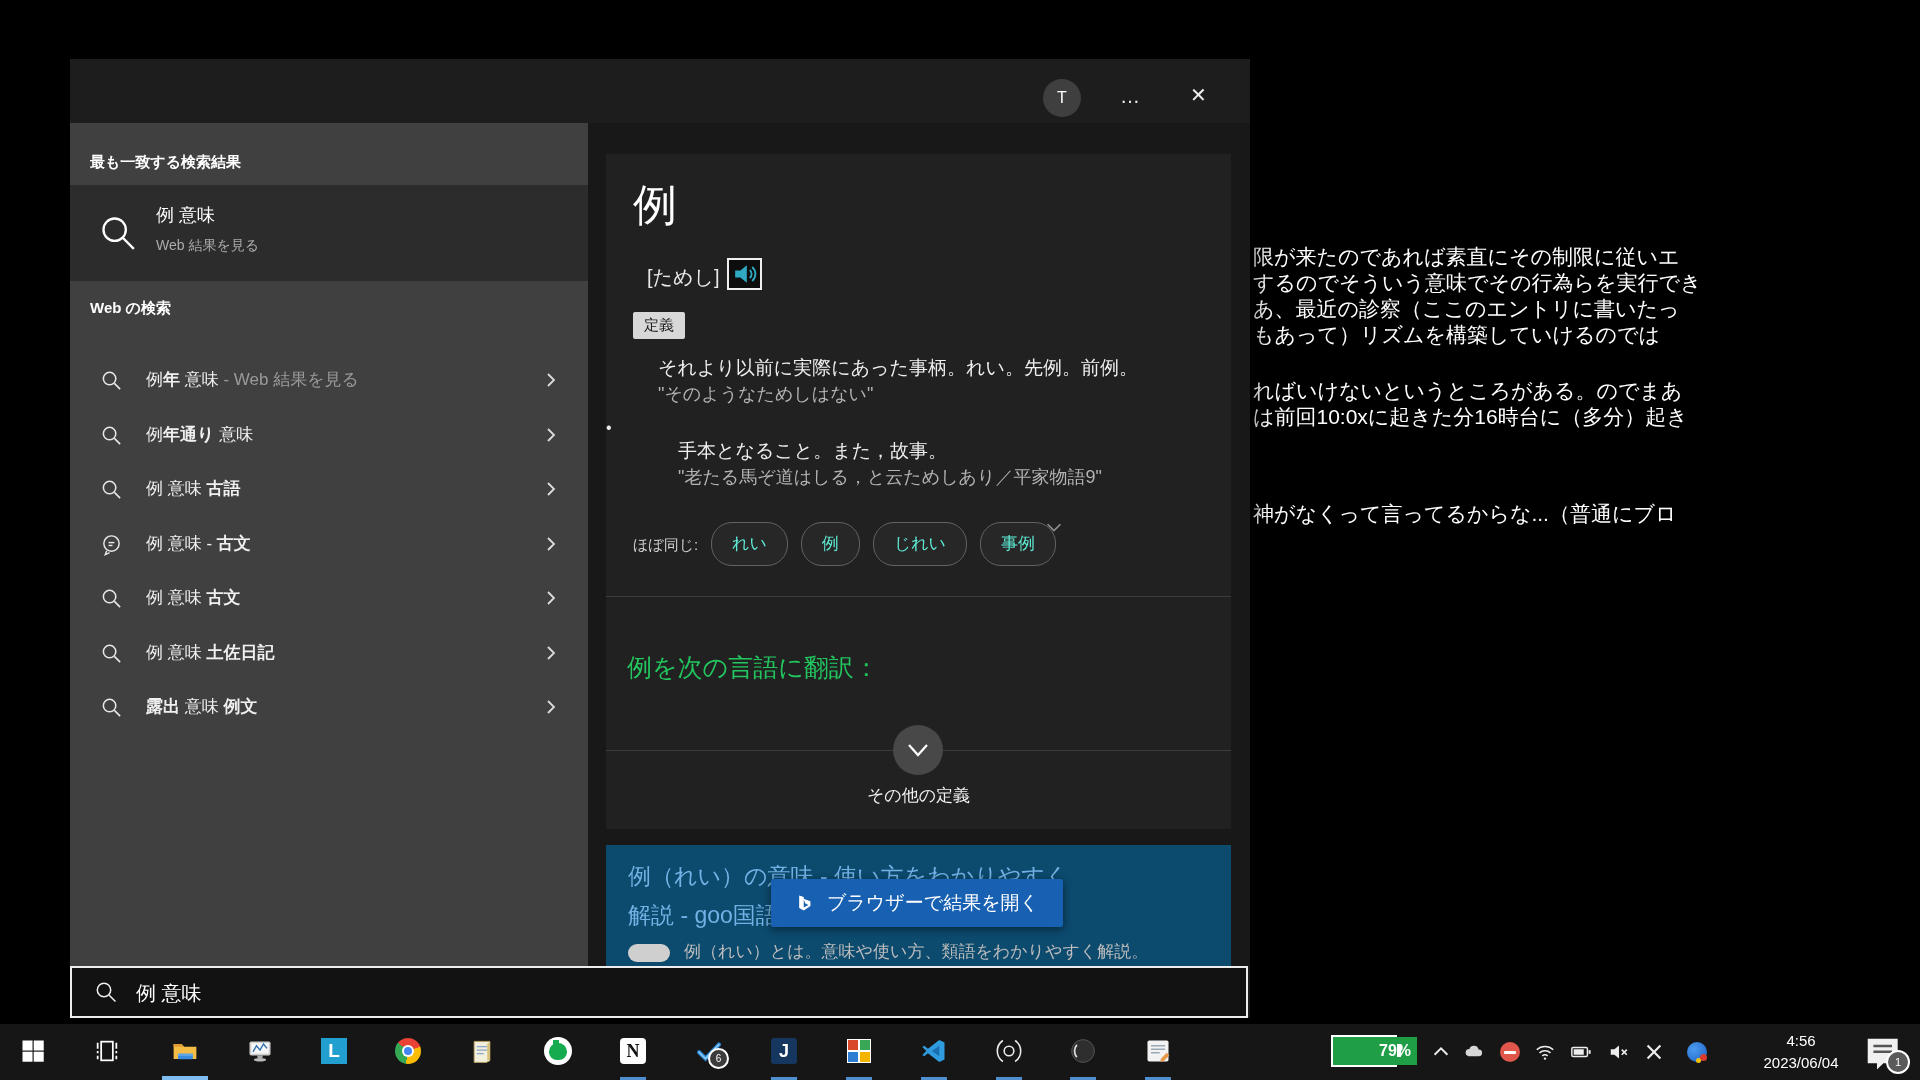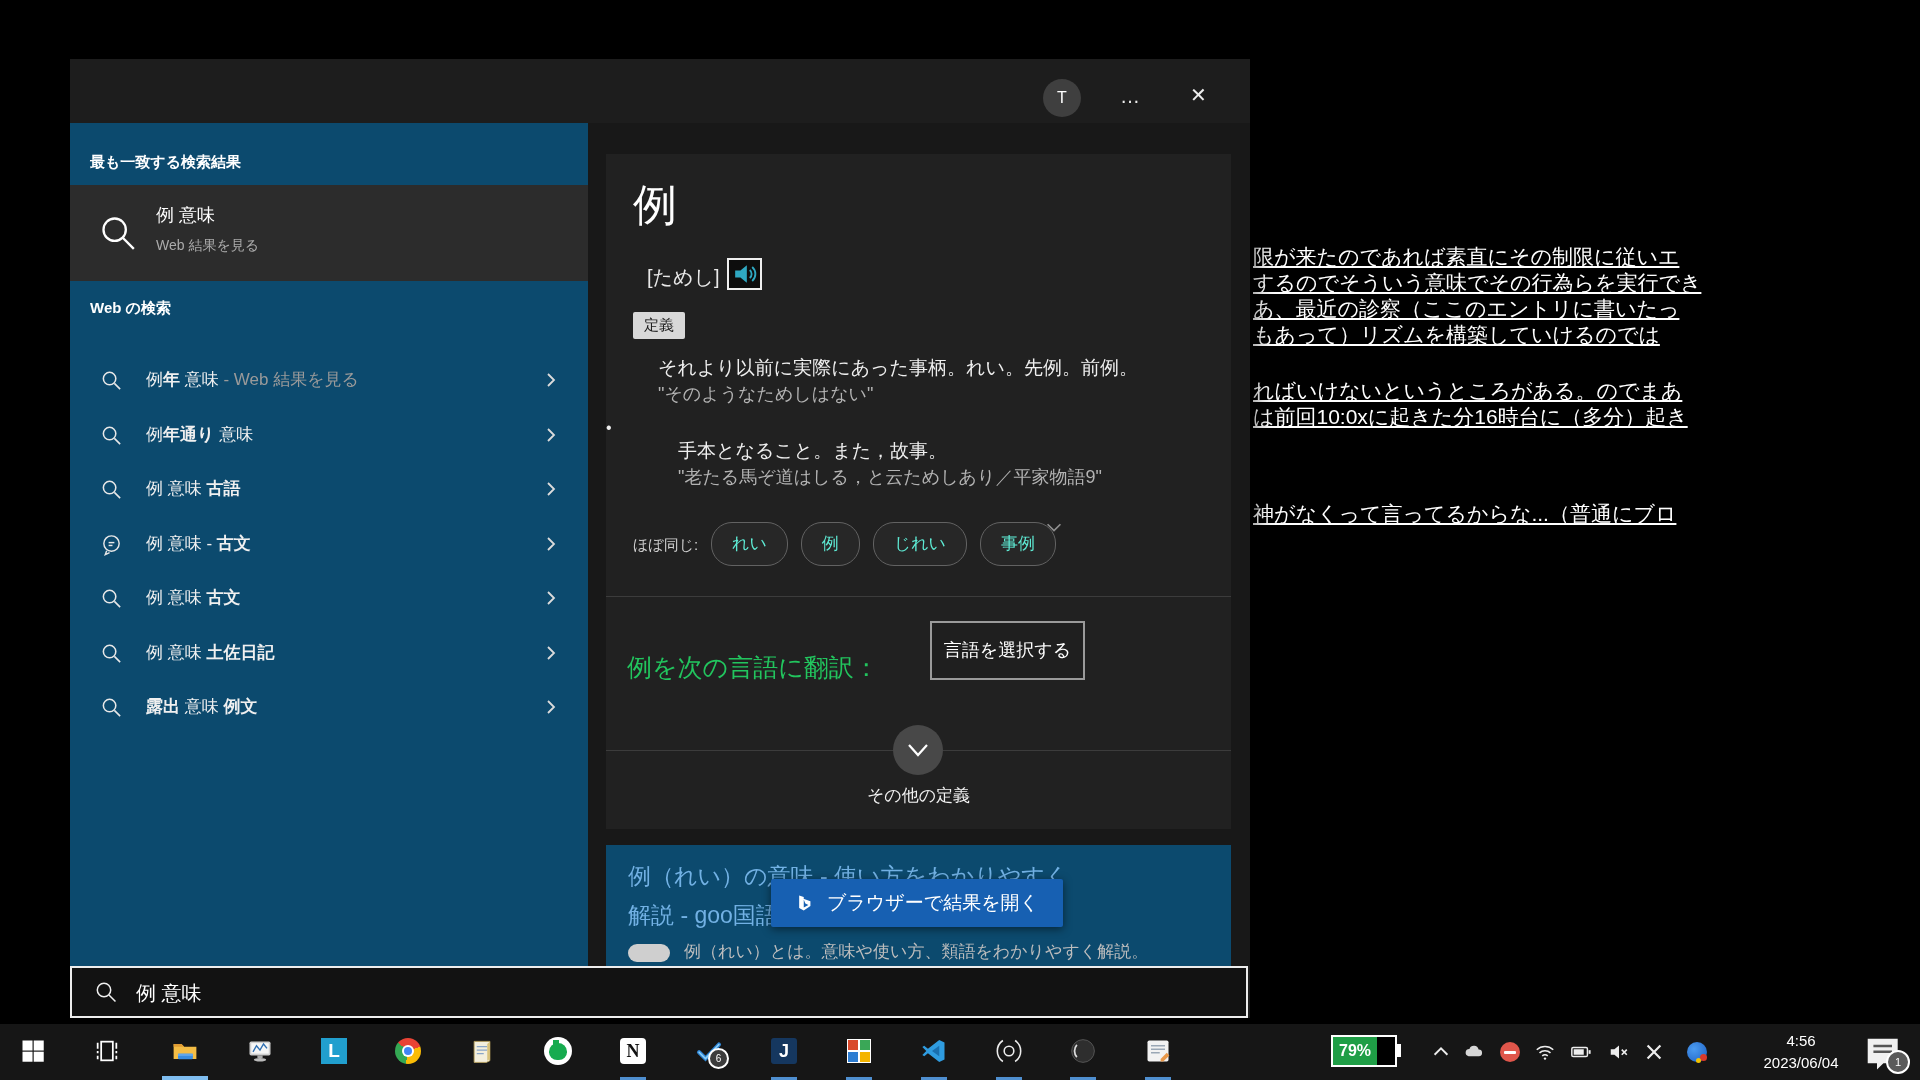--- a/index.html
+++ b/index.html
@@ -1,35 +1,35 @@
 <!DOCTYPE html>
 <html><head>
 <meta charset="utf-8">
 <style>
   html,body{margin:0;padding:0;background:#000;}
   #screen{position:relative;width:1920px;height:1080px;overflow:hidden;background:#000;
           font-family:"Liberation Sans","DejaVu Sans",sans-serif;color:#eee;}
 
   
-  .bg-line{position:absolute;left:1253px;width:420px;font-size:21px;color:#fff;white-space:nowrap;text-decoration:underline;}
+  .bg-line{position:absolute;left:1253px;width:420px;font-size:21px;color:#fff;white-space:nowrap;}
 
   
   #search-window{position:absolute;left:70px;top:59px;width:1180px;height:959px;background:#1d1d1d;box-shadow:0 0 24px rgba(0,0,0,.8);}
   #tabs-strip{position:absolute;left:0;top:0;width:100%;height:64px;background:#141414;}
   .tab{position:absolute;top:0;height:60px;line-height:64px;font-size:15px;color:#e6e6e6;cursor:default;}
   .tab.selected{font-weight:bold;border-bottom:4px solid #0f7bd7;}
   .tab .dd{font-size:9px;margin-left:7px;color:#ddd;}
   .titlebtn{position:absolute;top:20px;color:#eee;}
   #avatar{width:38px;height:38px;border-radius:50%;background:#3f3f3f;color:#fff;font-size:16px;
           text-align:center;line-height:38px;}
   #more-btn{font-size:20px;letter-spacing:2px;}
   #close-btn{font-size:20px;}
 
   
-  #left-pane{position:absolute;left:0;top:64px;width:518px;bottom:52px;background:#0c4a6e;}
+  #left-pane{position:absolute;left:0;top:64px;width:518px;bottom:52px;background:#404040;}
   .pane-header{position:absolute;left:20px;font-size:15px;font-weight:bold;color:#fff;}
   #best-row{position:absolute;left:0;top:62px;width:518px;height:96px;background:#2c2c2c;}
   #best-row svg{position:absolute;left:28px;top:28px;width:40px;height:40px;color:#fff;}
   #best-title{position:absolute;left:86px;top:18px;font-size:18px;color:#fff;}
   #best-sub{position:absolute;left:86px;top:52px;font-size:14px;color:#ababab;}
   .sug-row{position:absolute;left:0;width:518px;height:46px;}
   .sug-row svg.lead{position:absolute;left:30px;top:11px;width:23px;height:23px;color:#e8e8e8;}
   .sug-text{position:absolute;left:76px;top:10px;font-size:17px;color:#f0f0f0;white-space:nowrap;}
   .sug-text b{font-weight:bold;}
   .sug-text .dim{color:#9a9a9a;}
@@ -75,21 +75,21 @@
 
   
   #taskbar{position:absolute;left:0;top:1024px;width:1920px;height:56px;background:#161616;}
   .tb-app{position:absolute;top:0;width:48px;height:56px;}
   .tb-app .ic{position:absolute;left:10px;top:13px;width:28px;height:28px;}
   .tb-underline{position:absolute;bottom:0;left:11px;width:26px;height:3px;background:#4f8fd0;}
   .tb-underline.wide{left:1px;width:46px;height:4px;background:#7fbdf0;}
   .badge6{position:absolute;right:-6px;bottom:-4px;width:17px;height:17px;border-radius:50%;background:#3c3c3c;border:2px solid #fff;color:#fff;font-size:10px;text-align:center;line-height:17px;}
   .tray-ic{position:absolute;top:17px;width:22px;height:22px;color:#ededed;}
   #battery-widget{position:absolute;left:1331px;top:11px;width:66px;height:32px;border:2px solid #fff;background:#000;box-sizing:border-box;}
-  #battery-fill{position:absolute;left:0;top:0;width:44px;height:28px;background:#1f9e46;color:#fff;font-size:16px;font-weight:bold;text-align:center;line-height:28px;}
+  #battery-fill{position:absolute;left:0;top:0;width:44px;height:28px;background:#1f9e46;color:#fff;font-size:16px;font-weight:bold;text-align:center;line-height:28px;padding-left:40px;}
   #battery-nub{position:absolute;left:1397px;top:20px;width:4px;height:13px;background:#fff;}
   #clock{position:absolute;left:1736px;top:6px;width:130px;text-align:center;color:#fff;}
   #clock-time{font-size:15px;line-height:22px;}
   #clock-date{font-size:15px;line-height:22px;}
   #notif{position:absolute;left:1862px;top:12px;width:40px;height:32px;}
   #notif-badge{position:absolute;right:-8px;bottom:-6px;width:20px;height:20px;border-radius:50%;background:#5a5a5a;border:2px solid #fff;color:#fff;font-size:11px;text-align:center;line-height:20px;}
 </style>
 </head>
 <body>
 
@@ -225,21 +225,20 @@
               <div class="chip">じれい</div>
               <div class="chip">事例</div>
             </div>
           <svg id="collapse-chev" viewBox="0 0 24 24" fill="none" stroke="currentColor" stroke-width="1.8">
               <polyline points="5,9 12,16 19,9"></polyline>
             </svg>
         </div>
 
         <div class="hdiv" style="top:442px;"></div>
         <div id="translate-label">例を次の言語に翻訳：</div>
-        <div id="translate-btn">言語を選択する</div>
 
         <div class="hdiv" style="top:596px;"></div>
         <div id="more-circle">
           <svg viewBox="0 0 24 20" fill="none" stroke="currentColor" stroke-width="2.2">
             <polyline points="3,5 12,15 21,5"></polyline>
           </svg>
         </div>
         <div id="more-label">その他の定義</div>
       </div>
 

